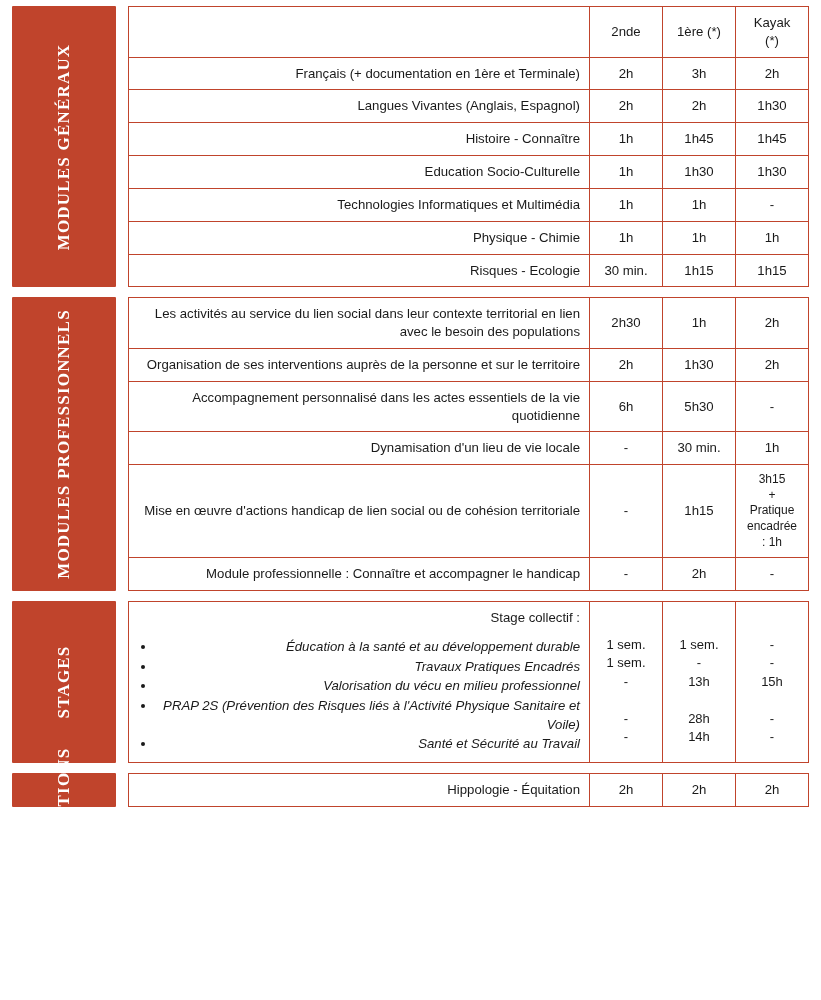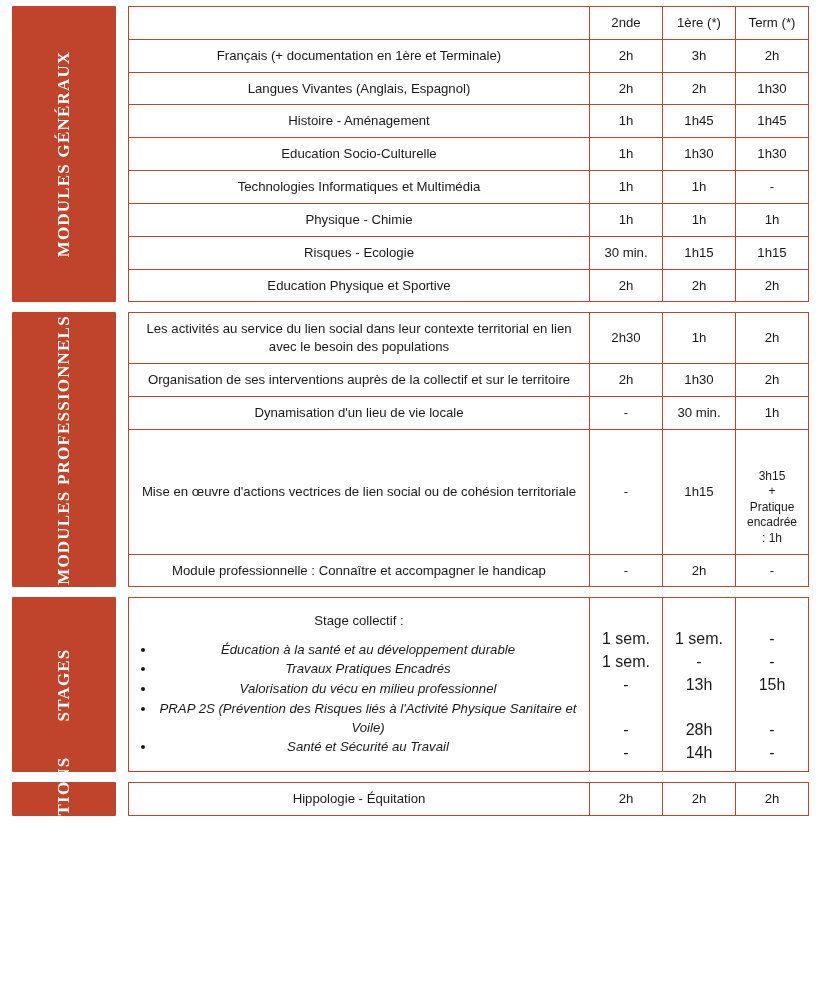--- a/index.html
+++ b/index.html
@@ -57,55 +57,54 @@
   table.grid td, table.grid th {
     border: 1px solid #c0442c;
     font-size: 13.2px;
     font-weight: normal;
     color: #1a1a1a;
     padding: 7px 9px;
     vertical-align: middle;
     line-height: 1.35;
   }
   td.label {
-    text-align: center;
+    text-align: right;
   }
   td.val, th.val {
     text-align: center;
     padding-left: 2px;
     padding-right: 2px;
   }
   col.c-label { width: auto; }
   col.c-v { width: 73px; }
   thead th {
     font-size: 13px;
     padding-top: 9px;
     padding-bottom: 9px;
   }
   thead th.blank {
     border-color: #c0442c;
   }
   .multi {
     white-space: pre-line;
-    margin-top: 32px;
   }
   ul.slist {
     margin: 2px 0 0 0;
     padding-left: 18px;
   }
   ul.slist li {
     margin: 0 0 1px 0;
     line-height: 1.42;
     font-style: italic;
   }
   .stage-title { margin-bottom: 11px; }
   .val-stack {
     white-space: pre-line;
     line-height: 1.42;
-    font-size: 16px;
+    font-size: 13px;
   }
   .small-note {
     font-size: 12px;
     line-height: 1.3;
   }
 </style>
 </head>
 <body>
 
 <div class="sheet">
@@ -120,38 +119,38 @@
               <col class="c-label">
               <col class="c-v">
               <col class="c-v">
               <col class="c-v">
             </colgroup>
             <thead>
               <tr>
                 <th class="blank"></th>
                 <th class="val">2nde</th>
                 <th class="val">1ère (*)</th>
-                <th class="val">Term (*)</th>
+                <th class="val">Kayak (*)</th>
               </tr>
             </thead>
             <tbody>
               <tr>
                 <td class="label">Français (+ documentation en 1ère et Terminale)</td>
                 <td class="val">2h</td>
                 <td class="val">3h</td>
                 <td class="val">2h</td>
               </tr>
               <tr>
                 <td class="label">Langues Vivantes (Anglais, Espagnol)</td>
                 <td class="val">2h</td>
                 <td class="val">2h</td>
                 <td class="val">1h30</td>
               </tr>
               <tr>
-                <td class="label">Histoire - Aménagement</td>
+                <td class="label">Histoire - Connaître</td>
                 <td class="val">1h</td>
                 <td class="val">1h45</td>
                 <td class="val">1h45</td>
               </tr>
               <tr>
                 <td class="label">Education Socio-Culturelle</td>
                 <td class="val">1h</td>
                 <td class="val">1h30</td>
                 <td class="val">1h30</td>
               </tr>
@@ -166,26 +165,20 @@
                 <td class="val">1h</td>
                 <td class="val">1h</td>
                 <td class="val">1h</td>
               </tr>
               <tr>
                 <td class="label">Risques - Ecologie</td>
                 <td class="val">30 min.</td>
                 <td class="val">1h15</td>
                 <td class="val">1h15</td>
               </tr>
-              <tr>
-                <td class="label">Education Physique et Sportive</td>
-                <td class="val">2h</td>
-                <td class="val">2h</td>
-                <td class="val">2h</td>
-              </tr>
             </tbody>
           </table>
         </div>
       </div>
       <div class="section">
         <div class="side-label">
           <div class="vtext">MODULES PROFESSIONNELS</div>
         </div>
         <div class="tablewrap">
           <table class="grid">
@@ -196,33 +189,39 @@
               <col class="c-v">
             </colgroup>
             <tbody>
               <tr>
                 <td class="label">Les activités au service du lien social dans leur contexte territorial en lien avec le besoin des populations</td>
                 <td class="val">2h30</td>
                 <td class="val">1h</td>
                 <td class="val">2h</td>
               </tr>
               <tr>
-                <td class="label">Organisation de ses interventions auprès de la collectif et sur le territoire</td>
+                <td class="label">Organisation de ses interventions auprès de la personne et sur le territoire</td>
                 <td class="val">2h</td>
                 <td class="val">1h30</td>
                 <td class="val">2h</td>
               </tr>
               <tr>
+                <td class="label">Accompagnement personnalisé dans les actes essentiels de la vie quotidienne</td>
+                <td class="val">6h</td>
+                <td class="val">5h30</td>
+                <td class="val">-</td>
+              </tr>
+              <tr>
                 <td class="label">Dynamisation d'un lieu de vie locale</td>
                 <td class="val">-</td>
                 <td class="val">30 min.</td>
                 <td class="val">1h</td>
               </tr>
               <tr>
-                <td class="label">Mise en œuvre d'actions vectrices de lien social ou de cohésion territoriale</td>
+                <td class="label">Mise en œuvre d'actions handicap de lien social ou de cohésion territoriale</td>
                 <td class="val">-</td>
                 <td class="val">1h15</td>
                 <td class="val">
                   <div class="multi small-note">3h15
 + Pratique encadrée : 1h</div>
                 </td>
               </tr>
               <tr>
                 <td class="label">Module professionnelle : Connaître et accompagner le handicap</td>
                 <td class="val">-</td>

